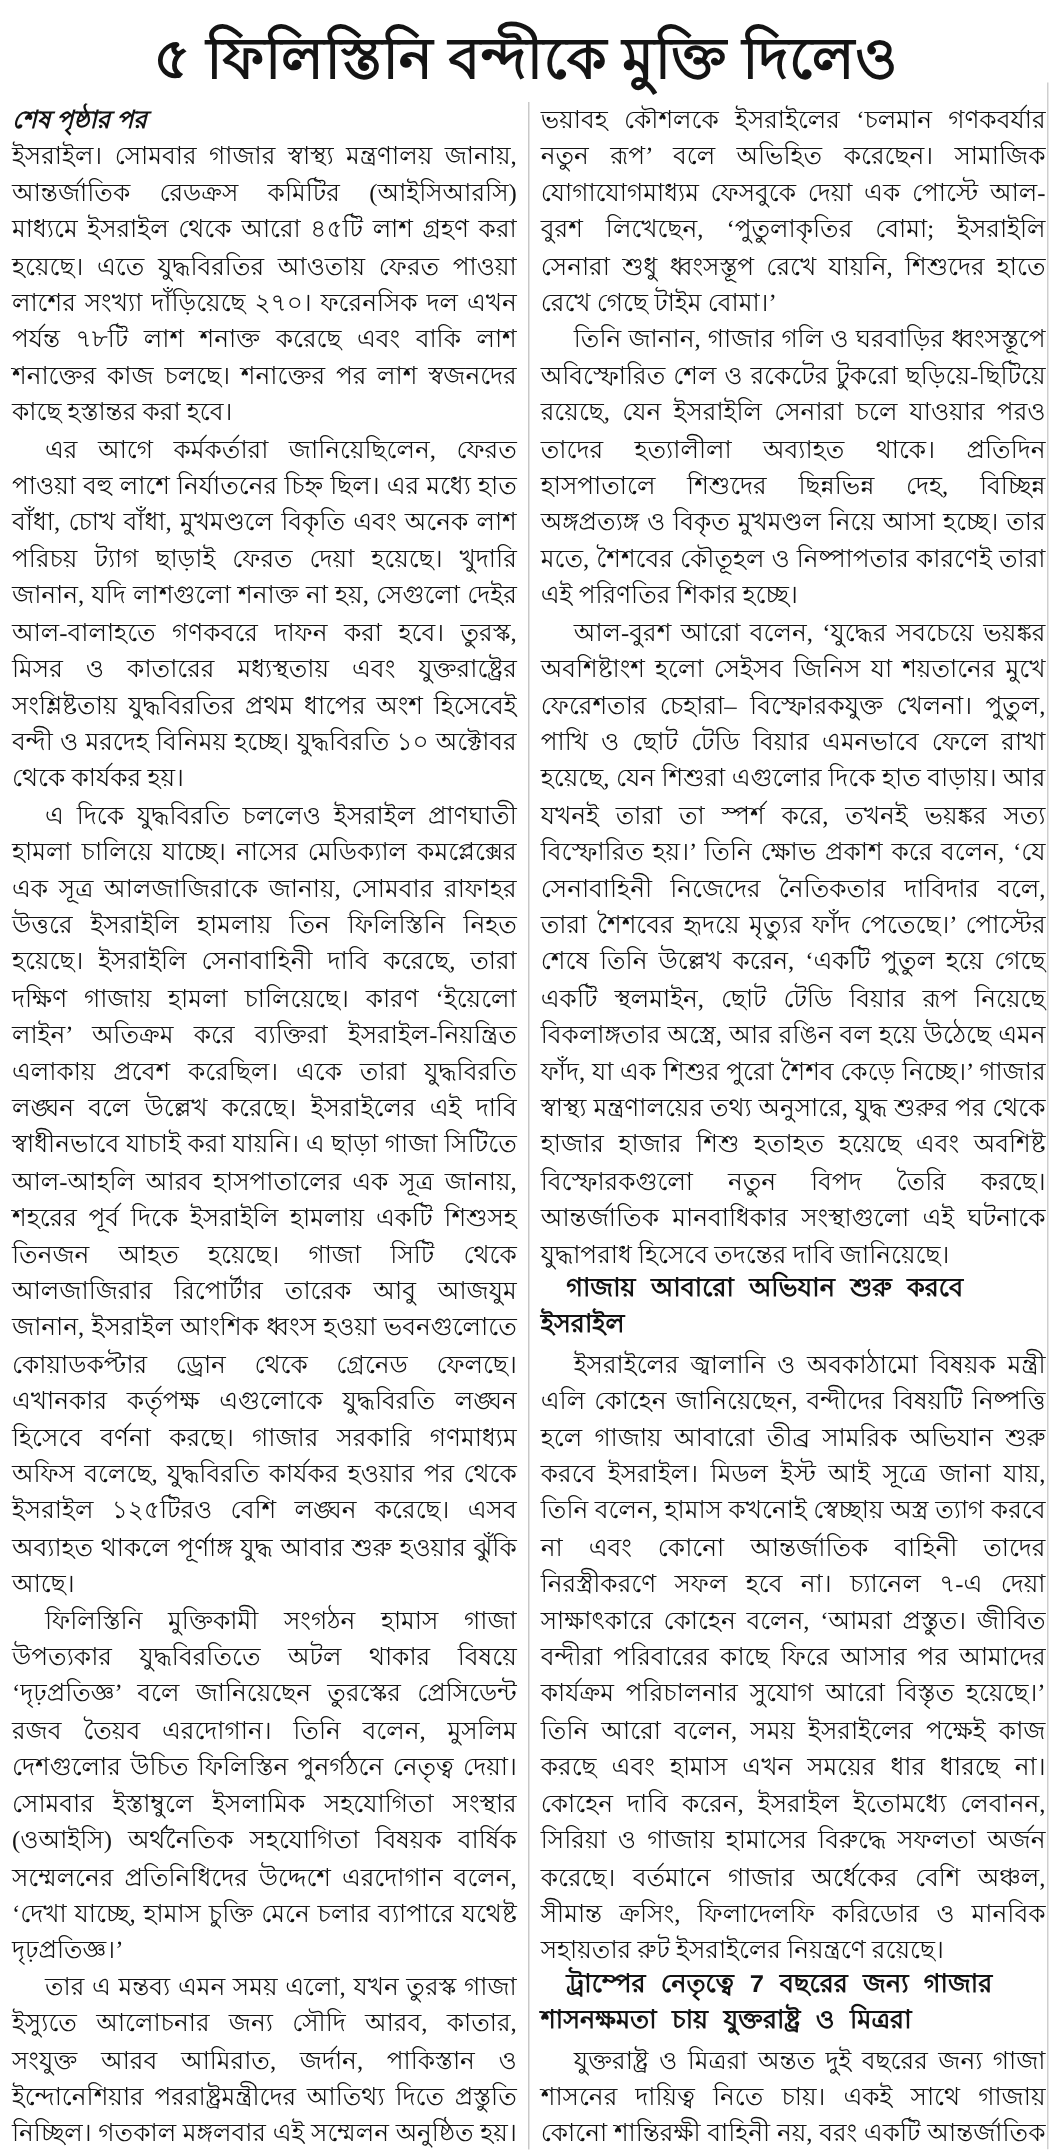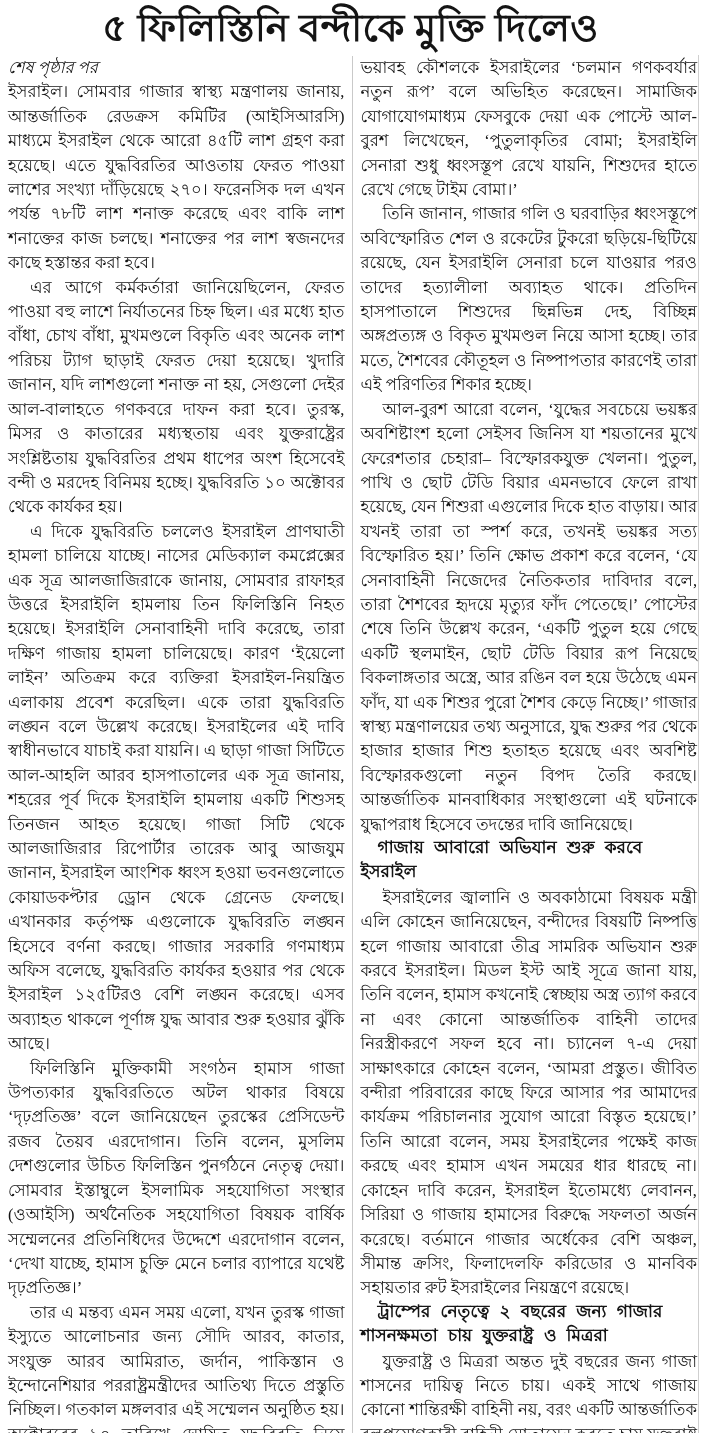--- a/index.html
+++ b/index.html
@@ -16,21 +16,21 @@
     color: #141414;
     -webkit-font-smoothing: antialiased;
   }
   .page {
     position: relative;
     width: 701px;
     height: 1433px;
   }
   .headline {
     margin: 0;
-    padding-top: 4px;
+    padding-top: 16px;
     height: 50px;
     text-align: center;
     font-size: 38px;
     line-height: 48px;
     font-weight: 700;
     letter-spacing: 0.5px;
     white-space: nowrap;
   }
   .columns {
     display: flex;
@@ -61,21 +61,21 @@
     top: 55px;
     right: 2px;
     width: 1px;
     height: 1378px;
     background: #cfcfcf;
   }
   p {
     margin: 0;
   }
   .continued-label {
-    font-weight: 400;
+    font-weight: 700;
     font-style: italic;
     font-size: 16.5px;
   }
   .para-indent {
     text-indent: 22px;
   }
   .para-flush {
     text-indent: 0;
   }
   .subhead {
@@ -108,21 +108,21 @@
     </div>
 
     <div class="col-divider"></div>
 
     <div class="col col-right">
       <p class="para-flush">ভয়াবহ কৌশলকে ইসরাইলের ‘চলমান গণকবর্যার নতুন রূপ’ বলে অভিহিত করেছেন। সামাজিক যোগাযোগমাধ্যম ফেসবুকে দেয়া এক পোস্টে আল-বুরশ লিখেছেন, ‘পুতুলাকৃতির বোমা; ইসরাইলি সেনারা শুধু ধ্বংসস্তূপ রেখে যায়নি, শিশুদের হাতে রেখে গেছে টাইম বোমা।’</p>
       <p class="para-indent">তিনি জানান, গাজার গলি ও ঘরবাড়ির ধ্বংসস্তূপে অবিস্ফোরিত শেল ও রকেটের টুকরো ছড়িয়ে-ছিটিয়ে রয়েছে, যেন ইসরাইলি সেনারা চলে যাওয়ার পরও তাদের হত্যালীলা অব্যাহত থাকে। প্রতিদিন হাসপাতালে শিশুদের ছিন্নভিন্ন দেহ, বিচ্ছিন্ন অঙ্গপ্রত্যঙ্গ ও বিকৃত মুখমণ্ডল নিয়ে আসা হচ্ছে। তার মতে, শৈশবের কৌতূহল ও নিষ্পাপতার কারণেই তারা এই পরিণতির শিকার হচ্ছে।</p>
       <p class="para-indent">আল-বুরশ আরো বলেন, ‘যুদ্ধের সবচেয়ে ভয়ঙ্কর অবশিষ্টাংশ হলো সেইসব জিনিস যা শয়তানের মুখে ফেরেশতার চেহারা– বিস্ফোরকযুক্ত খেলনা। পুতুল, পাখি ও ছোট টেডি বিয়ার এমনভাবে ফেলে রাখা হয়েছে, যেন শিশুরা এগুলোর দিকে হাত বাড়ায়। আর যখনই তারা তা স্পর্শ করে, তখনই ভয়ঙ্কর সত্য বিস্ফোরিত হয়।’ তিনি ক্ষোভ প্রকাশ করে বলেন, ‘যে সেনাবাহিনী নিজেদের নৈতিকতার দাবিদার বলে, তারা শৈশবের হৃদয়ে মৃত্যুর ফাঁদ পেতেছে।’ পোস্টের শেষে তিনি উল্লেখ করেন, ‘একটি পুতুল হয়ে গেছে একটি স্থলমাইন, ছোট টেডি বিয়ার রূপ নিয়েছে বিকলাঙ্গতার অস্ত্রে, আর রঙিন বল হয়ে উঠেছে এমন ফাঁদ, যা এক শিশুর পুরো শৈশব কেড়ে নিচ্ছে।’ গাজার স্বাস্থ্য মন্ত্রণালয়ের তথ্য অনুসারে, যুদ্ধ শুরুর পর থেকে হাজার হাজার শিশু হতাহত হয়েছে এবং অবশিষ্ট বিস্ফোরকগুলো নতুন বিপদ তৈরি করছে। আন্তর্জাতিক মানবাধিকার সংস্থাগুলো এই ঘটনাকে যুদ্ধাপরাধ হিসেবে তদন্তের দাবি জানিয়েছে।</p>
       <p class="subhead">গাজায় আবারো অভিযান শুরু করবে ইসরাইল</p>
       <p class="para-indent">ইসরাইলের জ্বালানি ও অবকাঠামো বিষয়ক মন্ত্রী এলি কোহেন জানিয়েছেন, বন্দীদের বিষয়টি নিষ্পত্তি হলে গাজায় আবারো তীব্র সামরিক অভিযান শুরু করবে ইসরাইল। মিডল ইস্ট আই সূত্রে জানা যায়, তিনি বলেন, হামাস কখনোই স্বেচ্ছায় অস্ত্র ত্যাগ করবে না এবং কোনো আন্তর্জাতিক বাহিনী তাদের নিরস্ত্রীকরণে সফল হবে না। চ্যানেল ৭-এ দেয়া সাক্ষাৎকারে কোহেন বলেন, ‘আমরা প্রস্তুত। জীবিত বন্দীরা পরিবারের কাছে ফিরে আসার পর আমাদের কার্যক্রম পরিচালনার সুযোগ আরো বিস্তৃত হয়েছে।’ তিনি আরো বলেন, সময় ইসরাইলের পক্ষেই কাজ করছে এবং হামাস এখন সময়ের ধার ধারছে না। কোহেন দাবি করেন, ইসরাইল ইতোমধ্যে লেবানন, সিরিয়া ও গাজায় হামাসের বিরুদ্ধে সফলতা অর্জন করেছে। বর্তমানে গাজার অর্ধেকের বেশি অঞ্চল, সীমান্ত ক্রসিং, ফিলাদেলফি করিডোর ও মানবিক সহায়তার রুট ইসরাইলের নিয়ন্ত্রণে রয়েছে।</p>
-      <p class="subhead">ট্রাম্পের নেতৃত্বে ২ বছরের জন্য গাজার শাসনক্ষমতা চায় যুক্তরাষ্ট্র ও মিত্ররা</p>
+      <p class="subhead">ট্রাম্পের নেতৃত্বে 7 বছরের জন্য গাজার শাসনক্ষমতা চায় যুক্তরাষ্ট্র ও মিত্ররা</p>
       <p class="para-indent">যুক্তরাষ্ট্র ও মিত্ররা অন্তত দুই বছরের জন্য গাজা শাসনের দায়িত্ব নিতে চায়। একই সাথে গাজায় কোনো শান্তিরক্ষী বাহিনী নয়, বরং একটি আন্তর্জাতিক বলপ্রয়োগকারী বাহিনী মোতায়েন করতে চায় যুক্তরাষ্ট্র ও তার মিত্ররা। এই বিষয়ে দেশটি এরই মধ্যে জাতিসঙ্ঘের নিরাপত্তা পরিষদের কয়েকটি সদস্য দেশের কাছে একটি খসড়া প্রস্তাব পাঠিয়েছে।</p>
 
     </div>
 
   </div>
 
   <div class="page-edge-rule"></div>
 
 </div>
 

